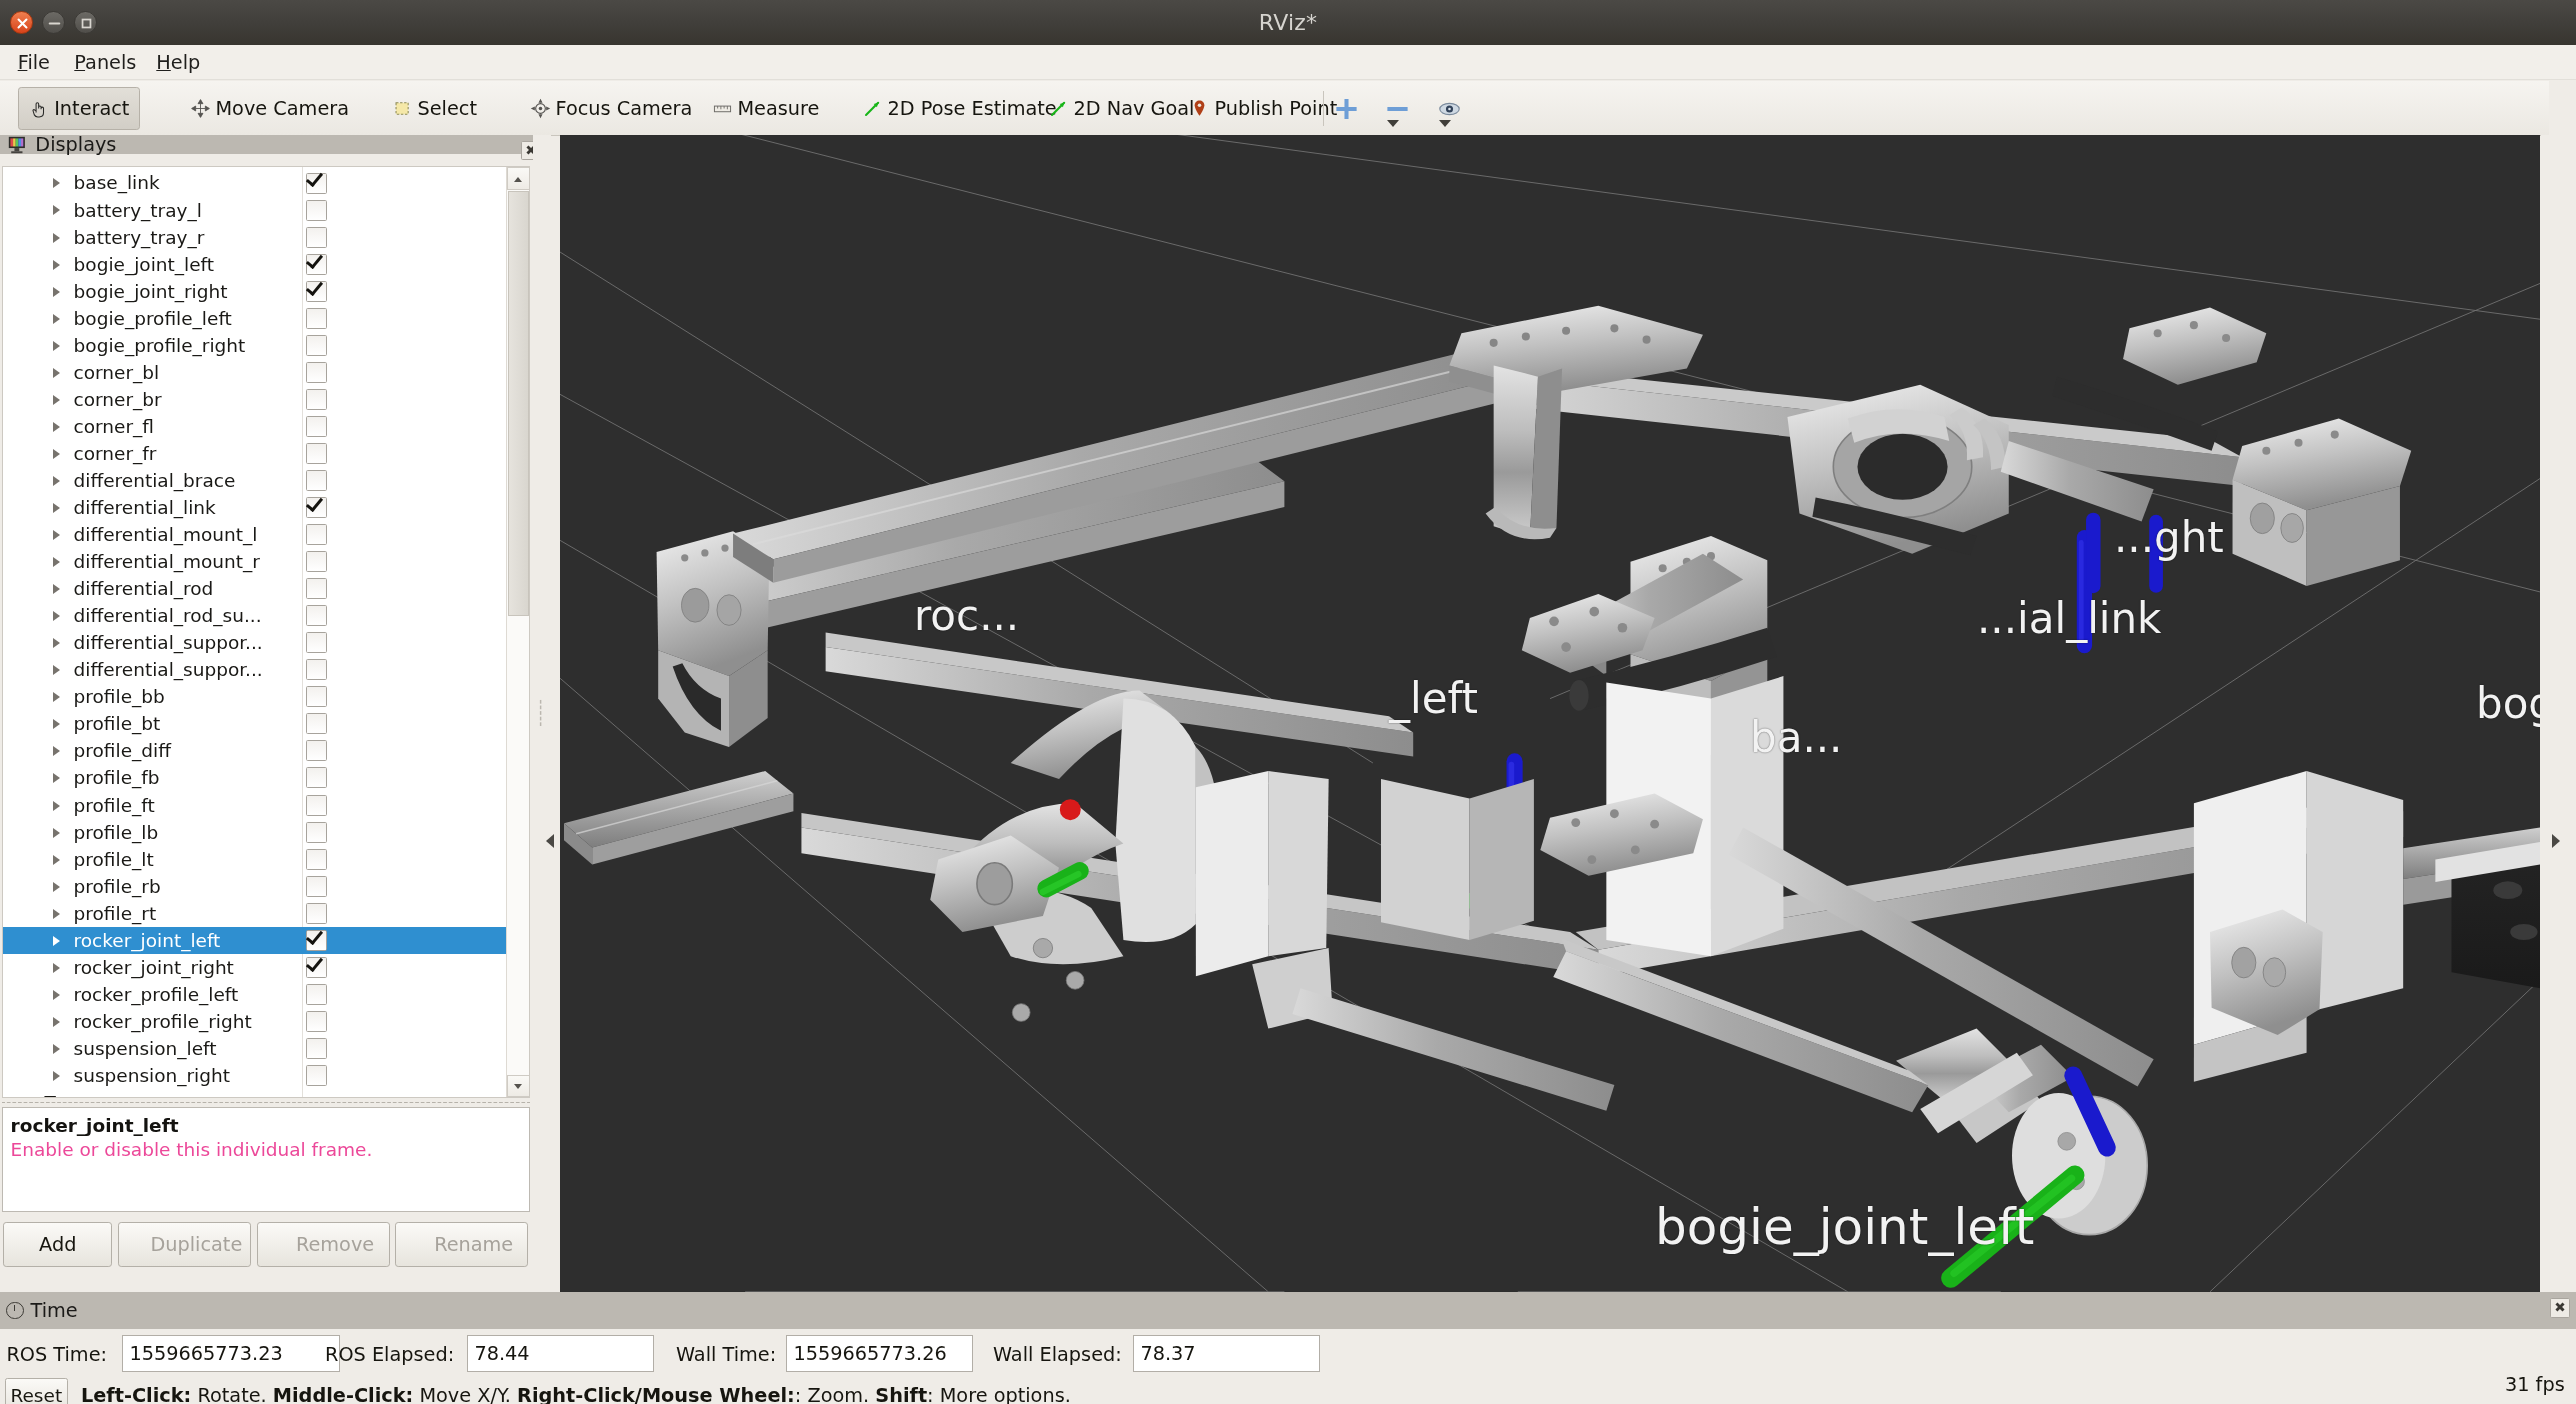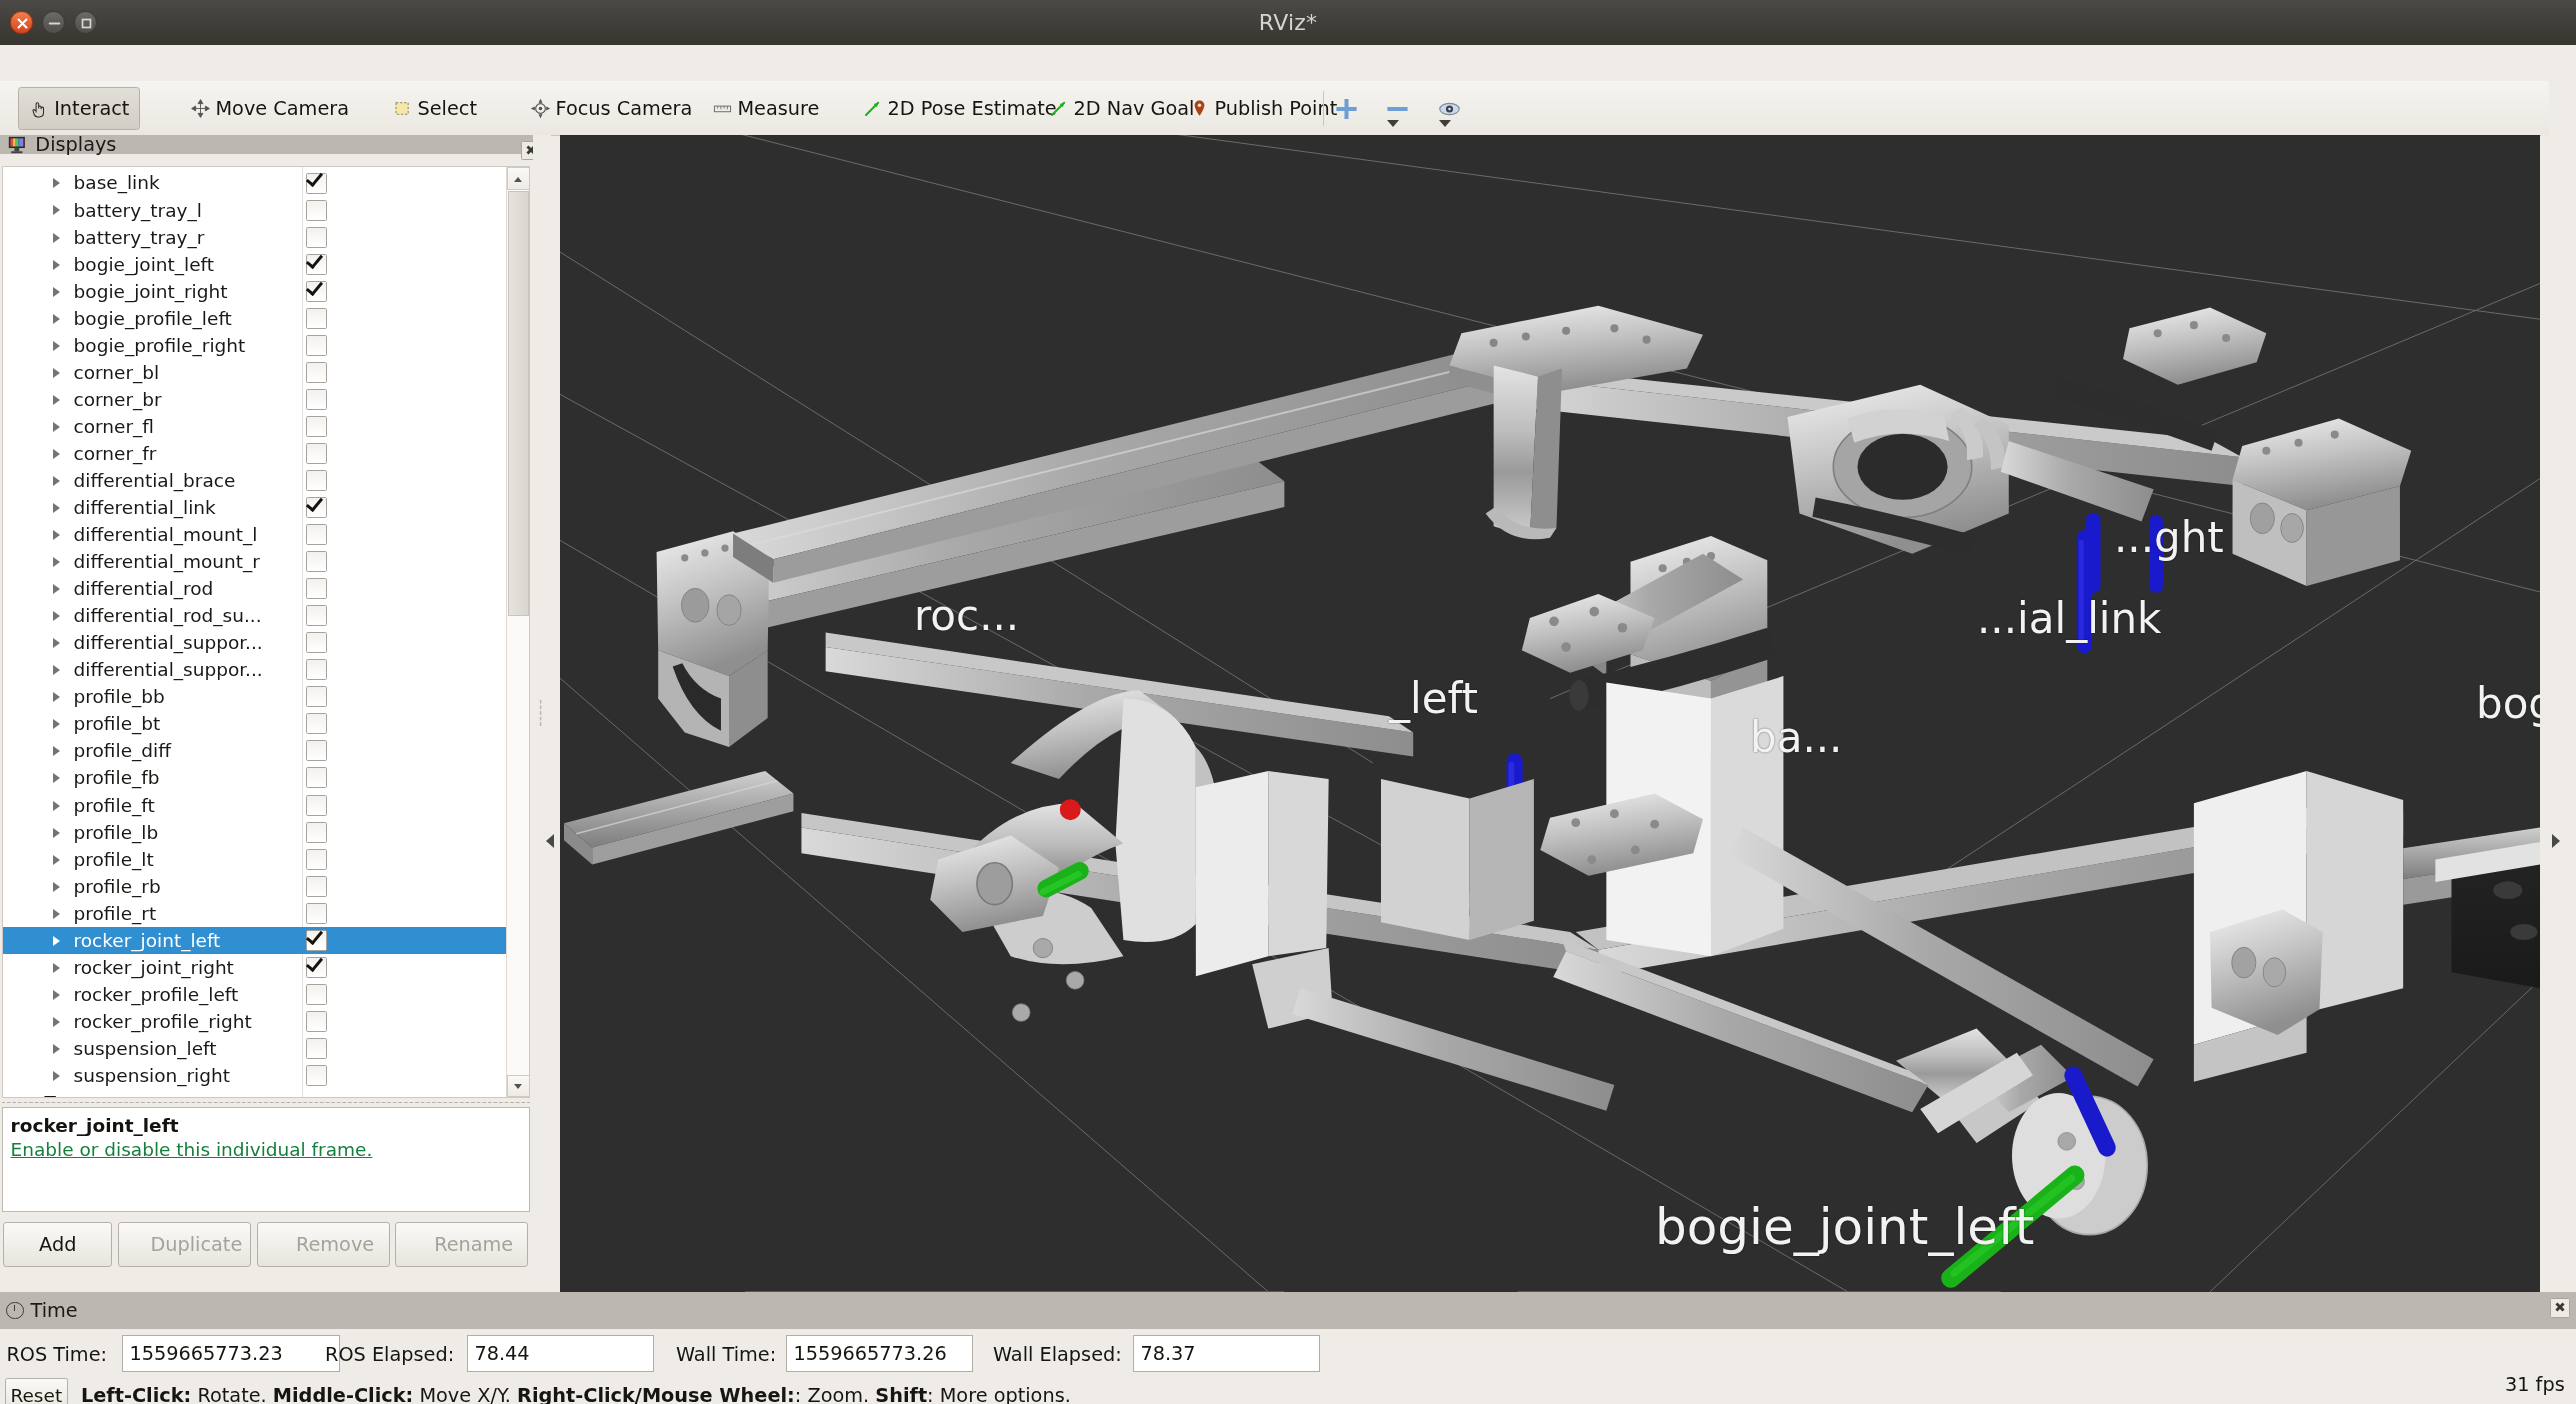--- a/index.html
+++ b/index.html
@@ -117,21 +117,21 @@
     position:absolute; left:1.6px; top:963px; width:528px; height:9.7px;
     background-image:radial-gradient(#b6b2aa 40%,transparent 42%);
     background-size:5.6px 3.2px; background-repeat:repeat-x; background-position:center;
   }
 
   #desc-box{
     position:absolute; left:1.6px; top:972px; width:528px; height:105px;
     background:#ffffff; border:0.8px solid #bdb9b2; padding:6.4px 8px;
   }
   #desc-box .t1{ font-size:18.5px; font-weight:bold; color:#141310; line-height:24px;}
-  #desc-box .t2{ font-size:18.5px; color:#15803d; line-height:24px;text-decoration:underline;}
+  #desc-box .t2{ font-size:18.5px; color:#ec4899; line-height:24px;}
 
   .btn-row{ position:absolute; left:3.2px; top:1087px; width:525px; height:45px; display:flex; gap:5.6px;}
   .pbtn{
     flex:1; background:linear-gradient(to bottom,#fbfaf7,#e7e4dd);
     border:0.8px solid #b4b0a8; border-radius:3.2px;
     font-size:19.3px; color:#17160f; display:flex; align-items:center; justify-content:center;
   }
   .pbtn.disabled{ color:#a6a29b;padding-left:24px; }
 
   
@@ -201,20 +201,25 @@
         </svg>
     </div>
     <div class="wbtn" id="btn-max">
       <svg width="23" height="23" viewBox="0 0 29 29">
           <rect x="9.5" y="9.5" width="10" height="10" fill="none" stroke="#d9d6d0" stroke-width="2.2"></rect>
         </svg>
     </div>
     <div class="title">RViz*</div>
   </div>
 
+  <div id="menubar">
+    <div class="menu-item" style="left:6.4px"><u>F</u>ile</div>
+    <div class="menu-item" style="left:63px"><u>P</u>anels</div>
+    <div class="menu-item" style="left:145px"><u>H</u>elp</div>
+  </div>
 
   <div id="toolbar">
     <div class="tb-grip"></div>
 
     <div class="tb-btn active" style="left:17.7px">
       <span class="ico">
         <svg width="21" height="21" viewBox="0 0 26 26">
             <path d="M10 18 V7.5a1.6 1.6 0 013.2 0V13m0-1.5a1.5 1.5 0 013 0V14m0-1.2a1.5 1.5 0 013 0v5.6c0 3-2.2 5.1-5.2 5.1h-2c-2.1 0-3.3-1-4.2-2.6L6.3 16c-.5-.9.5-2 1.5-1.5L10 16" fill="none" stroke="#2a2a28" stroke-width="1.3"></path>
           </svg>
       </span>

